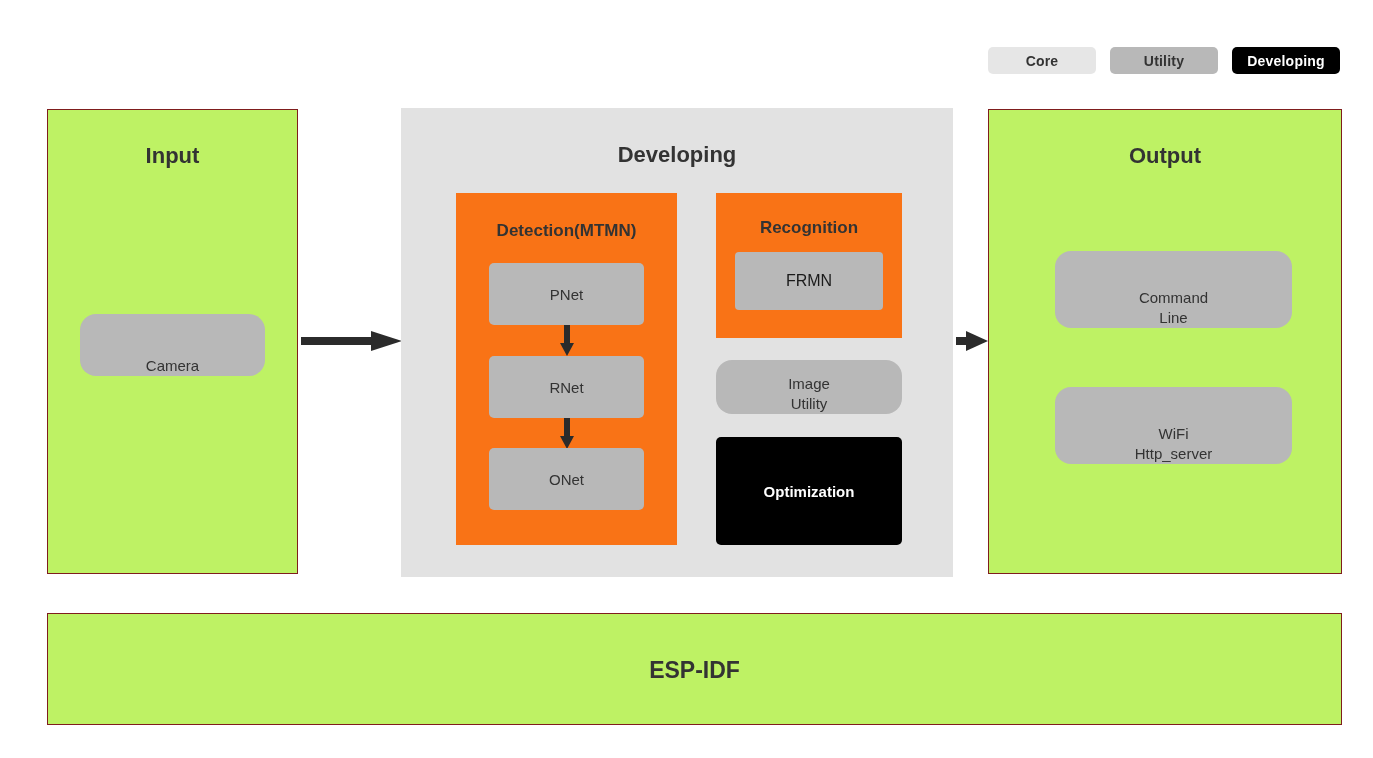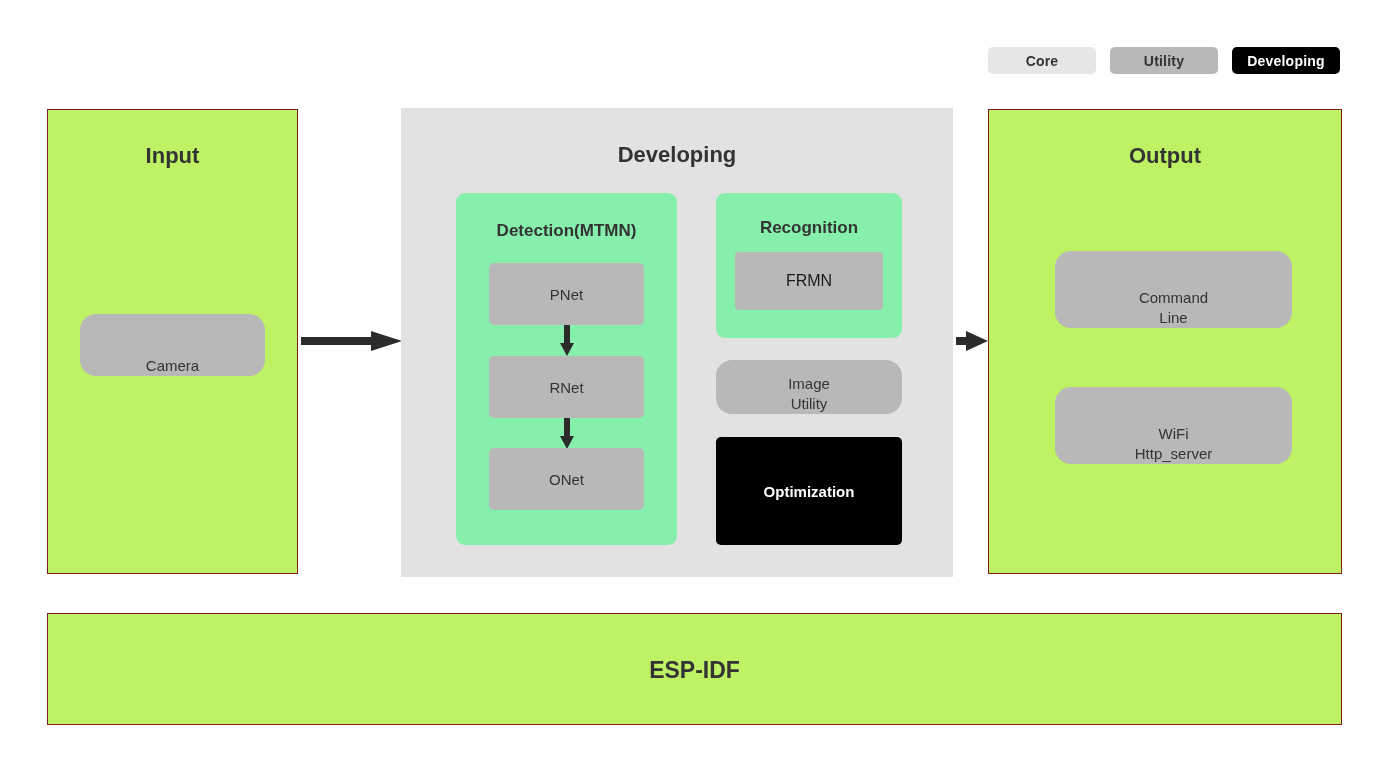--- a/index.html
+++ b/index.html
@@ -87,22 +87,22 @@
     top: 108px;
     width: 552px;
     height: 469px;
     background: #e2e2e2;
     box-sizing: border-box;
   }
   #processing-panel .panel-title { top: 34px; }
 
   .subcard {
     position: absolute;
-    background: #86efac;
-    border-radius: 9px;
+    background: #f97316;
+    border-radius: 0;
     box-sizing: border-box;
   }
   .subcard-title {
     position: absolute;
     left: 0; right: 0;
     text-align: center;
     font-size: 17px;
     font-weight: bold;
     color: #333333;
   }

